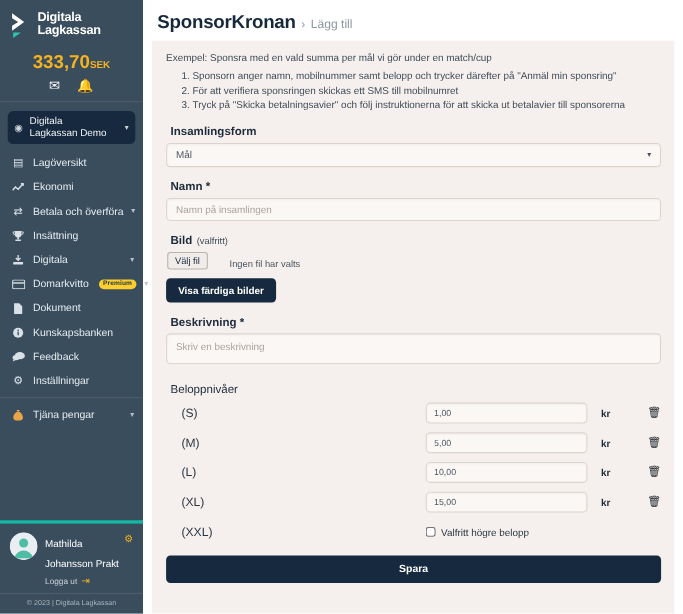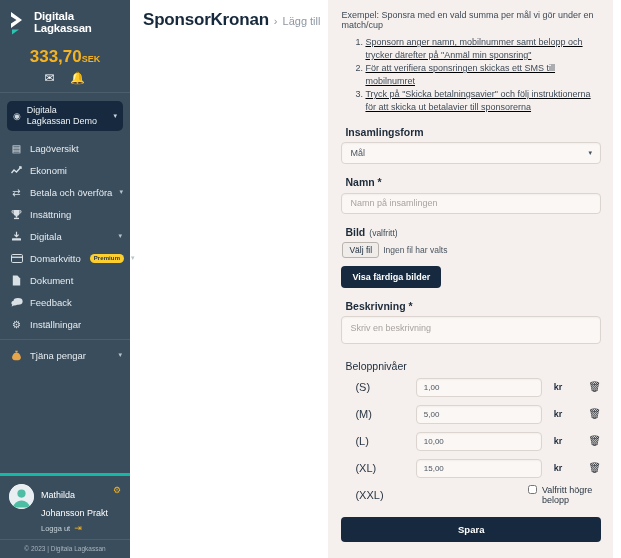--- a/index.html
+++ b/index.html
@@ -103,41 +103,41 @@
   .user-gear { position: absolute; right: 9px; top: 9px; color: #f5b321; font-size: 9px; }
   .copyright {
     border-top: 1px solid #4c5e6c;
     color: #a8b4bd; font-size: 6.5px;
     text-align: center; padding: 5px 0 6px 0;
   }
 
   
   .main {
     flex: 1; height: 558px; background: #ffffff;
-    display: flex; 
+    display: flex; flex-direction: column;
     overflow: hidden;
   }
   .page-head {
     padding: 10px 0 7px 13px;
     display: flex; align-items: baseline; gap: 5px;
     background: #ffffff;
   }
   .page-title { font-size: 17px; font-weight: bold; color: #16283c; letter-spacing: -0.2px; }
   .crumb-sep { color: #8d97a3; font-size: 11px; }
   .crumb { color: #8d97a3; font-size: 11px; }
 
   .card {
     margin: 0 8px 0 8px;
     background: #f5f0ed;
     flex: 1;
     padding: 10px 12px 8px 13px;
     overflow: hidden;
   }
   .example { font-size: 9px; color: #3f4b58; margin-bottom: 6px; }
-  .steps { list-style: decimal; padding-left: 24px; text-decoration: underline; }
+  .steps { list-style: decimal; padding-left: 24px; }
   .steps li { font-size: 9px; color: #3f4b58; line-height: 13px; }
 
   .field-label {
     font-size: 10.5px; font-weight: bold; color: #1c2a3a;
     margin: 12px 0 4px 4px;
   }
   .field-label .opt { font-weight: normal; font-size: 8.5px; color: #3f4b58; margin-left: 4px; }
 
   .select-wrap { position: relative; }
   select.control, input.control, textarea.control {
@@ -155,21 +155,21 @@
   }
   select.control { padding-right: 22px; height: 22px; }
   input.control { height: 21px; }
   input.control::placeholder, textarea.control::placeholder { color: #a9a39e; }
   .sel-caret {
     position: absolute; right: 9px; top: 50%; transform: translateY(-50%);
     font-size: 7px; color: #44505c; pointer-events: none;
   }
   textarea.control { height: 28px; resize: none; line-height: 13px; }
 
-  .file-row { display: flex; align-items: center; gap: 4px; margin-left: 1px; }
+  .file-row { display: flex; align-items: flex-end; gap: 20px; margin-left: 1px; }
   .file-btn {
     background: #efecea; border: 1px solid #b9b3ae;
     border-radius: 3px; font-size: 8.5px; color: #21303f;
     padding: 2px 6px; font-family: "Liberation Sans", sans-serif;
   }
   .file-txt { font-size: 8.5px; color: #4b5560; }
 
   .dark-btn {
     background: #16293e; color: #ffffff;
     border: none; border-radius: 4px;
@@ -297,20 +297,30 @@
         <span class="badge-premium">Premium</span>
         <span class="car">▾</span>
       </div>
       <div class="nav-item">
         <span class="ico">
           <svg width="9" height="11" viewBox="0 0 9 11">
               <path d="M0.8 0.6h4.6l2.8 2.8v7H0.8z" fill="#d9e1e7"></path>
             </svg>
         </span>
         <span class="lbl">Dokument</span>
+      </div>
+      <div class="nav-item">
+        <span class="ico">
+          <svg width="11" height="11" viewBox="0 0 11 11">
+              <circle cx="5.5" cy="5.5" r="4.6" fill="#d9e1e7"></circle>
+              <rect x="4.9" y="4.4" width="1.2" height="3.4" fill="#3a4d5c"></rect>
+              <rect x="4.9" y="2.6" width="1.2" height="1.2" fill="#3a4d5c"></rect>
+            </svg>
+        </span>
+        <span class="lbl">Kunskapsbanken</span>
       </div>
       <div class="nav-item">
         <span class="ico">
           <svg width="12" height="10" viewBox="0 0 12 10">
               <ellipse cx="7" cy="4.4" rx="4.6" ry="3.3" fill="#d9e1e7"></ellipse>
               <ellipse cx="3.6" cy="6.1" rx="3.2" ry="2.4" fill="#d9e1e7"></ellipse>
               <path d="M1.4 7.6 L0.6 9.6 L3 8.6z" fill="#d9e1e7"></path>
             </svg>
         </span>
         <span class="lbl">Feedback</span>

